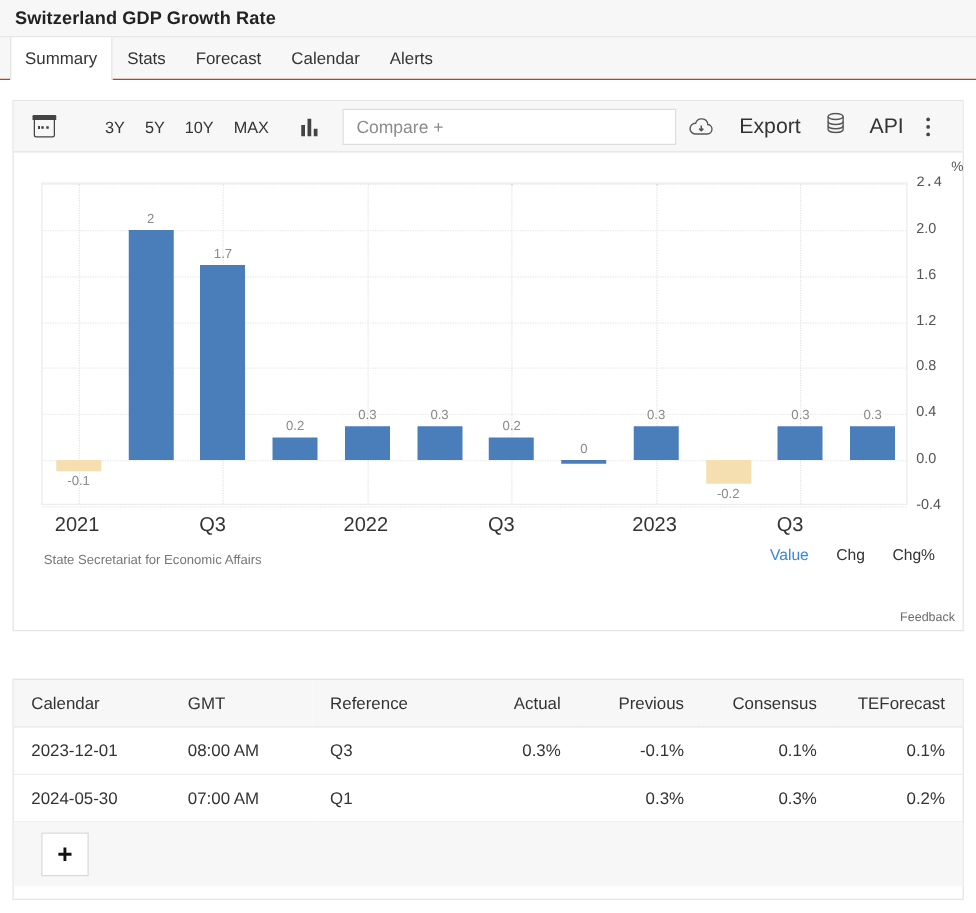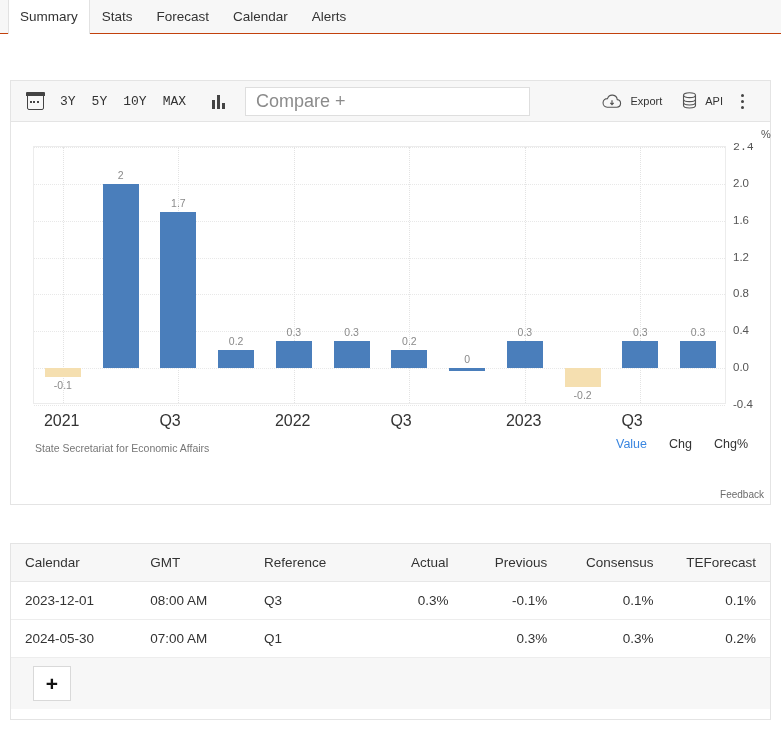--- a/index.html
+++ b/index.html
@@ -75,39 +75,39 @@
   .tb-icon { display:flex; align-items:center; justify-content:center; cursor:pointer; }
   .cal-icon { width: 17px; height: 17px; border: 1.6px solid #444; border-radius: 2px; position: relative; margin-left:6px; }
   .cal-icon:before{
     content:""; position:absolute; left:-1.6px; right:-1.6px; top:-1.6px; height:4px;
     background:#444; border-radius:1px 1px 0 0;
   }
   .cal-icon:after{
     content:""; position:absolute; left:2px; top:7px; width:9px; height:2px;
     border-top:2px dotted #444;
   }
-  .range-btns { display:flex; align-items:flex-start; margin-left: 8px; gap: 0px; font-family: Liberation Mono, monospace; }
+  .range-btns { display:flex; align-items:flex-start; margin-left: 32px; gap: 0px; }
   .range-btn {
     font-size: 13px; color: #333; padding: 3px 8px; cursor:pointer;
   }
   .bars-icon { margin-left: 18px; display:flex; align-items:flex-end; gap:2px; height:15px; cursor:pointer;}
   .bars-icon i { display:block; width:3px; background:#444; }
   .bars-icon i:nth-child(1){height:9px;}
   .bars-icon i:nth-child(2){height:14px;}
   .bars-icon i:nth-child(3){height:6px;}
   .compare-box {
     margin-left: 20px;
     width: 285px; height: 29px;
     background:#fff; border: 1px solid #dedede;
     display:flex; align-items:center; padding: 0 10px;
-    font-size: 18px; color: #8b8b8b;
+    font-size: 14px; color: #8b8b8b;
     cursor: text;
   }
   .tb-right { margin-left: auto; display:flex; align-items:center; gap: 0; padding-right: 4px; }
-  .tb-action { display:flex; align-items:center; gap:8px; padding: 0 10px; cursor:pointer; font-size:11px; color:#333; }
+  .tb-action { display:flex; align-items:center; gap:20px; padding: 0 10px; cursor:pointer; font-size:17px; color:#333; }
   .cloud-ico { width:20px; height:15px; position:relative; }
   .kebab { display:flex; flex-direction:column; gap:3px; padding: 0 12px 0 8px; cursor:pointer;}
   .kebab span { width:3px;height:3px;border-radius:50%;background:#444; }
 
   
   .plot-wrap { position: relative; width: 100%; height: 383px; }
   .plot {
     position:absolute; left:22px; top:24px;
     width: 693px; height: 258px;
     border: 1px solid #ececec;
@@ -169,20 +169,23 @@
     width: 38px; height: 35px; border:1px solid #d9d9d9; background:#fff;
     display:flex;align-items:center;justify-content:center;
     font-size: 21px; color:#111; cursor:pointer; font-weight:bold;
   }
 </style>
 </head>
 <body>
 
 <div class="page">
 
+  <div class="header">
+    <div class="header-title">Switzerland GDP Growth Rate</div>
+  </div>
 
   <div class="tabbar" id="tabbar">
       <div class="tab active">
         <span>Summary</span>
       </div>
       <div class="tab">
         <span>Stats</span>
       </div>
       <div class="tab">
         <span>Forecast</span>

